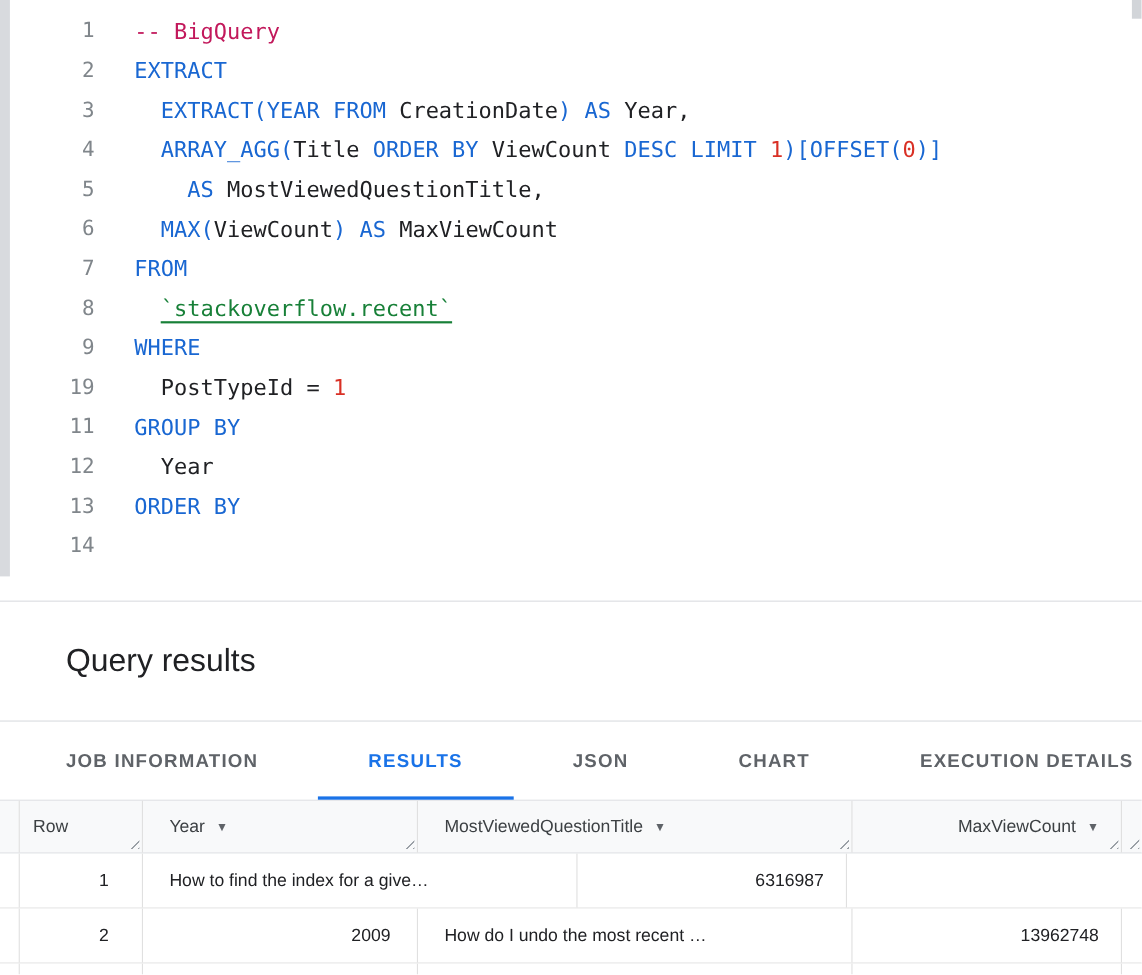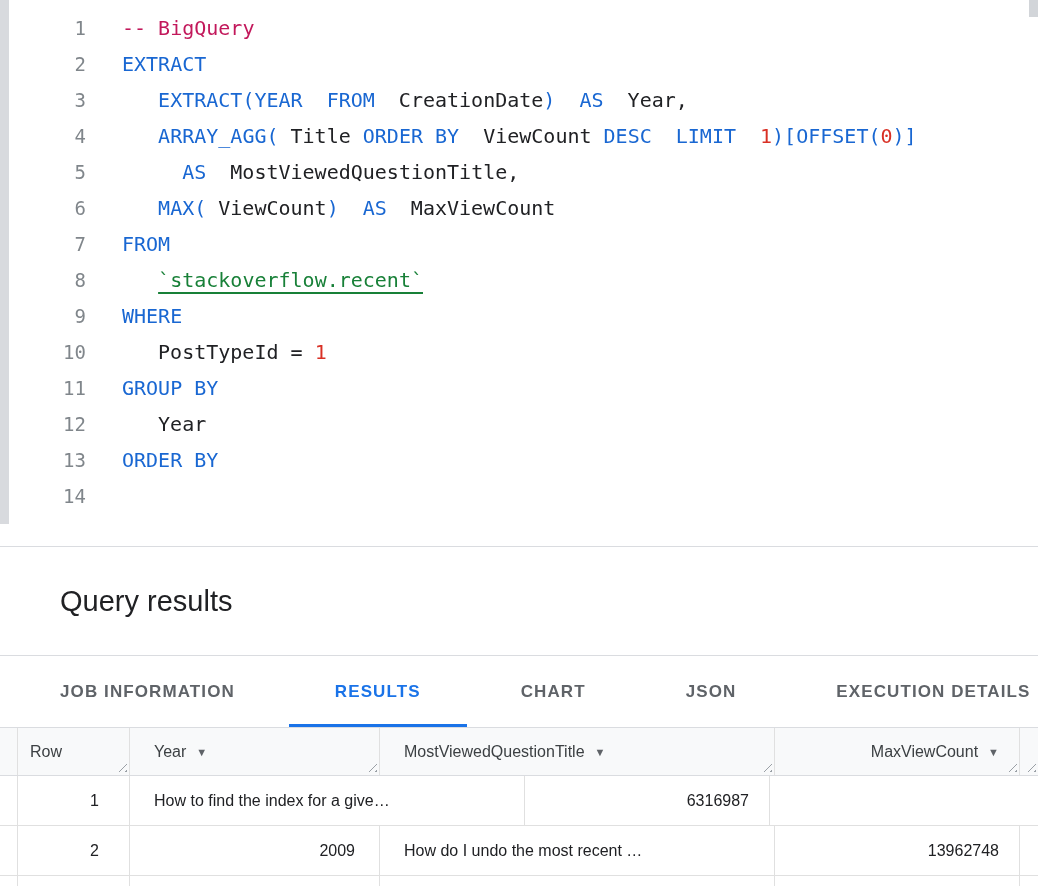--- a/index.html
+++ b/index.html
@@ -14,21 +14,21 @@
             background:#d8dade; }
   .editor-vscroll { position:absolute; right:0; top:0; width:9px; height:17px; background:#d2d5d9; }
   .code-line { display:flex; height:36px; line-height:36px; white-space:pre; }
   .gutter { width:86px; text-align:right; color:var(--line_number,#80868b);
             font-family:"DejaVu Sans Mono", monospace; font-size:19px; flex:0 0 86px; }
   .code-text { margin-left:36px; font-family:"DejaVu Sans Mono", monospace; font-size:20px;
             color:var(--text,#202124); }
   .tok-kw  { color:var(--keyword,#1967d2); }
   .tok-com { color:var(--comment,#c2185b); }
   .tok-num { color:var(--number,#d93025); }
-  .tok-txt { color:var(--text,#202124);padding-left:12px; }
+  .tok-txt { color:var(--text,#202124); }
   .tok-tbl { color:var(--table_link,#188038); text-decoration:underline; text-underline-offset:5px; }
 
   
   .results-head { height:109px; border-bottom:1px solid var(--border,#dadce0);
             padding:38px 0 0 60px; }
   .results-head h1 { font-size:29px; font-weight:400; color:#202124; letter-spacing:0; }
 
   
   .tabbar { height:72px; border-bottom:1px solid var(--border,#dadce0); display:flex;
             padding-left:14px; white-space:nowrap; }
@@ -71,38 +71,38 @@
     <div id="code-area">
         <div class="code-line"><span class="gutter">1</span><span class="code-text"><span class="tok-com">-- BigQuery</span></span></div>
         <div class="code-line"><span class="gutter">2</span><span class="code-text"><span class="tok-kw">EXTRACT</span></span></div>
         <div class="code-line"><span class="gutter">3</span><span class="code-text"><span class="tok-txt">  </span><span class="tok-kw">EXTRACT(</span><span class="tok-kw">YEAR</span><span class="tok-txt"> </span><span class="tok-kw">FROM</span><span class="tok-txt"> CreationDate</span><span class="tok-kw">)</span><span class="tok-txt"> </span><span class="tok-kw">AS</span><span class="tok-txt"> Year,</span></span></div>
         <div class="code-line"><span class="gutter">4</span><span class="code-text"><span class="tok-txt">  </span><span class="tok-kw">ARRAY_AGG(</span><span class="tok-txt">Title </span><span class="tok-kw">ORDER BY</span><span class="tok-txt"> ViewCount </span><span class="tok-kw">DESC</span><span class="tok-txt"> </span><span class="tok-kw">LIMIT</span><span class="tok-txt"> </span><span class="tok-num">1</span><span class="tok-kw">)[</span><span class="tok-kw">OFFSET(</span><span class="tok-num">0</span><span class="tok-kw">)]</span></span></div>
         <div class="code-line"><span class="gutter">5</span><span class="code-text"><span class="tok-txt">    </span><span class="tok-kw">AS</span><span class="tok-txt"> MostViewedQuestionTitle,</span></span></div>
         <div class="code-line"><span class="gutter">6</span><span class="code-text"><span class="tok-txt">  </span><span class="tok-kw">MAX(</span><span class="tok-txt">ViewCount</span><span class="tok-kw">)</span><span class="tok-txt"> </span><span class="tok-kw">AS</span><span class="tok-txt"> MaxViewCount</span></span></div>
         <div class="code-line"><span class="gutter">7</span><span class="code-text"><span class="tok-kw">FROM</span></span></div>
         <div class="code-line"><span class="gutter">8</span><span class="code-text"><span class="tok-txt">  </span><span class="tok-tbl">`stackoverflow.recent`</span></span></div>
         <div class="code-line"><span class="gutter">9</span><span class="code-text"><span class="tok-kw">WHERE</span></span></div>
-        <div class="code-line"><span class="gutter">10</span><span class="code-text"><span class="tok-txt">  PostTypeId = </span><span class="tok-num">1</span></span></div>
+        <div class="code-line"><span class="gutter">19</span><span class="code-text"><span class="tok-txt">  PostTypeId = </span><span class="tok-num">1</span></span></div>
         <div class="code-line"><span class="gutter">11</span><span class="code-text"><span class="tok-kw">GROUP BY</span></span></div>
         <div class="code-line"><span class="gutter">12</span><span class="code-text"><span class="tok-txt">  Year</span></span></div>
         <div class="code-line"><span class="gutter">13</span><span class="code-text"><span class="tok-kw">ORDER BY</span></span></div>
         <div class="code-line"><span class="gutter">14</span></div>
       </div>
     <div class="editor-vscroll"></div>
   </div>
 
   <div class="results-head">
     <h1>Query results</h1>
   </div>
 
   <div class="tabbar" id="tabbar">
       <div class="tab">JOB INFORMATION</div>
       <div class="tab active">RESULTS</div>
+      <div class="tab">JSON</div>
       <div class="tab">CHART</div>
-      <div class="tab">JSON</div>
       <div class="tab">EXECUTION DETAILS</div>
     </div>
 
   <div class="rtable" id="rtable">
       <div class="trow thead">
         <div class="tcell c-stub"></div>
         <div class="tcell c-0 al-left">
           <span>Row</span>
           <span class="resize-handle"></span>
         </div>

